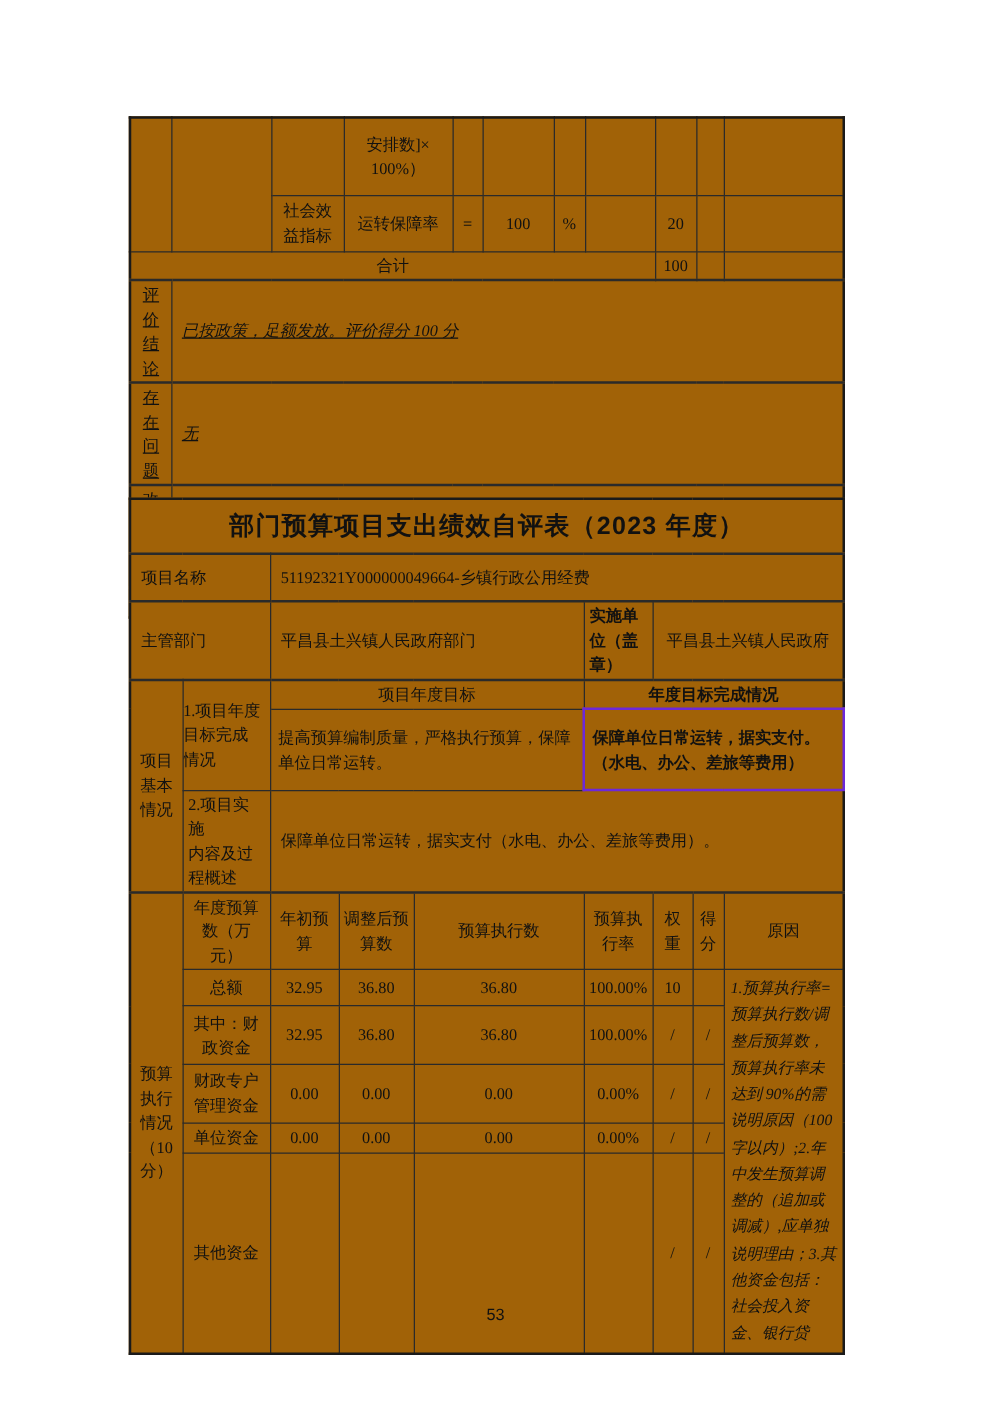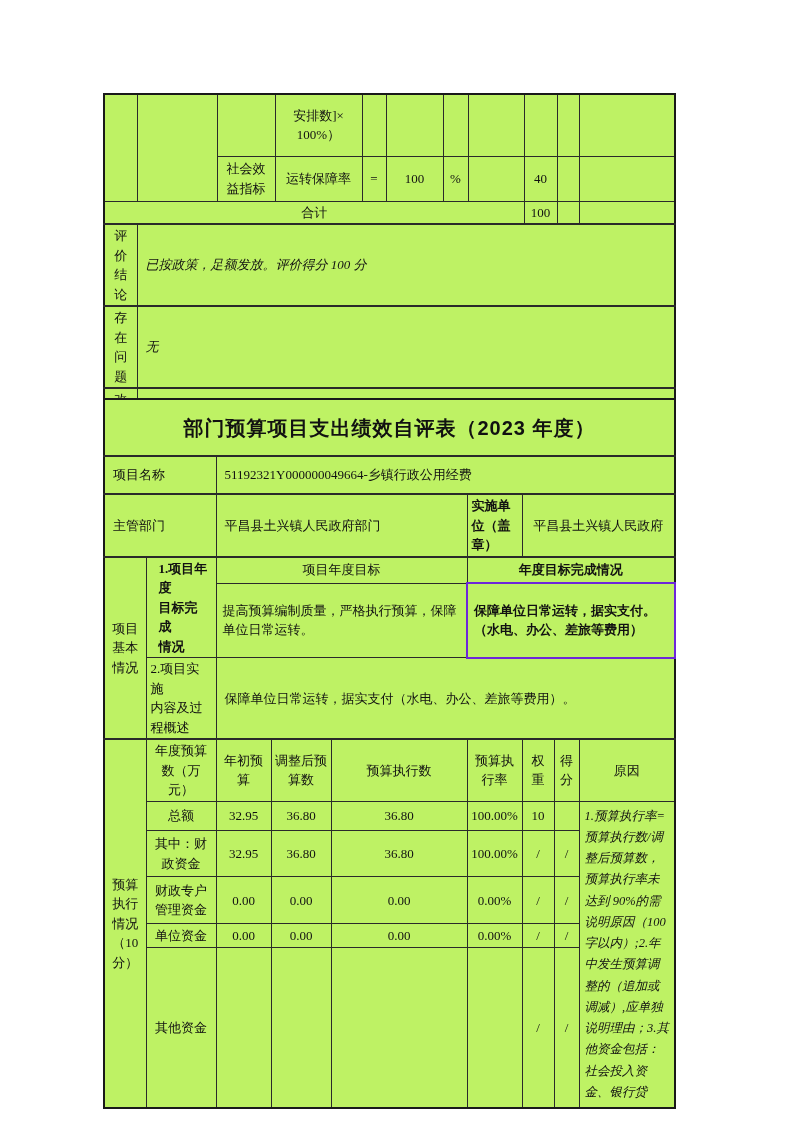--- a/index.html
+++ b/index.html
@@ -10,39 +10,39 @@
     font-family:"Liberation Serif","DejaVu Serif",serif;
     color:#111;
     overflow:hidden;
   }
   table{
     border-collapse:collapse;
     table-layout:fixed;
     position:absolute;
     left:103px;
     width:571px;
-    background:#bef264;
+    background:#a16207;
   }
   td{
     border:1px solid #2a2a2a;
     padding:1px 3px;
     font-size:13px;
     line-height:1.5;
     text-align:center;
     vertical-align:middle;
     overflow:hidden;
     word-break:break-all;
   }
   table.t1{top:93px;border:2px solid #1a1a1a;}
   table.t2{top:398px;border:2px solid #1a1a1a;}
   .left{text-align:left;padding-left:8px;padding-right:6px;}
   .vlabel{white-space:pre-line;}
   .italic{font-style:italic;}
   .boldh{font-weight:bold;font-family:"Liberation Sans","DejaVu Sans",sans-serif;}
-  .thick td{border-top-width:2px;}
+  .thick td{border-top-width:2px;text-decoration:underline;}
   .t1 .sign td{border-top-width:2px;}
   .title-cell{font-size:20px;letter-spacing:1px;}
   .t2 .toprows td{border-bottom-width:2px;}
   .sectionTop td{border-top-width:2px;}
   .boldbox{border:2px solid #6d28d9;}
   .reason-cell{
     text-align:left;vertical-align:top;
     font-style:italic;font-size:12.5px;line-height:1.7;
     padding:4px 5px;
   }
@@ -87,21 +87,21 @@
       <td></td>
       <td></td>
     </tr>
     <tr style="height:45px">
       <td>社会效益指标</td>
       <td>运转保障率</td>
       <td>=</td>
       <td>100</td>
       <td>%</td>
       <td></td>
-      <td>40</td>
+      <td>20</td>
       <td></td>
       <td></td>
     </tr>
     <tr style="height:22px">
       <td colspan="8">合计</td>
       <td>100</td>
       <td></td>
       <td></td>
     </tr>
     <tr class="thick" style="height:46px">
@@ -132,38 +132,38 @@
         <col style="width:70px">
         <col style="width:55px">
       <col style="width:60px">
         <col style="width:136px">
         <col style="width:55px">
       <col style="width:32px">
         <col style="width:25px">
         <col style="width:96px">
     </colgroup>
     <tbody>
-        <tr class="toprows" style="height:57px">
+        <tr class="toprows" style="height:44px">
       <td colspan="9" class="boldh title-cell">部门预算项目支出绩效自评表（2023 年度）</td>
     </tr>
     <tr class="toprows" style="height:38px">
       <td colspan="2" class="left">项目名称</td>
       <td colspan="7" class="left">51192321Y000000049664-乡镇行政公用经费</td>
     </tr>
     <tr class="toprows" style="height:55px">
       <td colspan="2" class="left">主管部门</td>
       <td colspan="3" class="left">平昌县土兴镇人民政府部门</td>
       <td class="left boldh" style="padding-left:4px;padding-right:2px;">实施单位（盖章）</td>
       <td colspan="3">平昌县土兴镇人民政府</td>
     </tr>
     <tr class="sectionTop" style="height:22px">
       <td rowspan="3" class="vlabel">项目
 基本
 情况</td>
-      <td rowspan="2" class="vlabel left" style="padding-left:12px;font-weight:bold;">1.项目年度
+      <td rowspan="2" class="vlabel left" style="padding-left:0;">1.项目年度
 目标完成
 情况</td>
       <td colspan="3">项目年度目标</td>
       <td colspan="4" class="boldh">年度目标完成情况</td>
     </tr>
     <tr style="height:65px">
       <td colspan="3" class="left goal-cell">提高预算编制质量，严格执行预算，保障单位日常运转。</td>
       <td colspan="4" class="left goal-cell boldh boldbox">保障单位日常运转，据实支付。（水电、办公、差旅等费用）</td>
     </tr>
     <tr style="height:50px">
@@ -229,13 +229,14 @@
       <td></td>
       <td></td>
       <td></td>
       <td></td>
       <td>/</td>
       <td>/</td>
     </tr>
   </tbody>
     </table>
 
+  <div class="pagenum">53</div>
 </div>
 
 </body></html>

